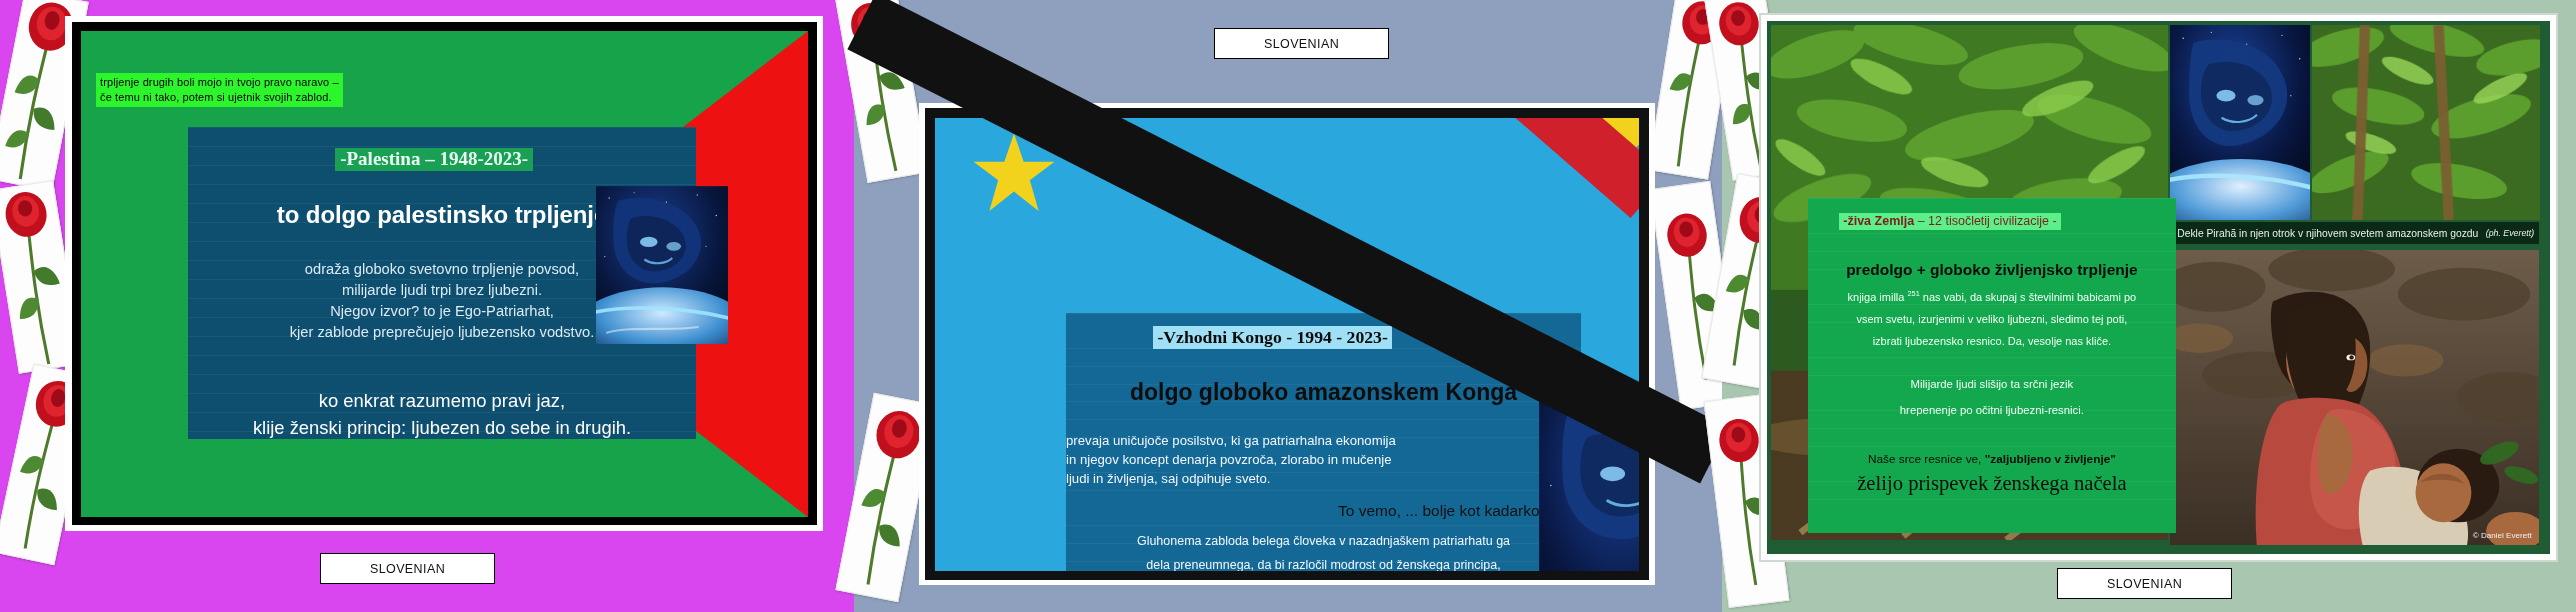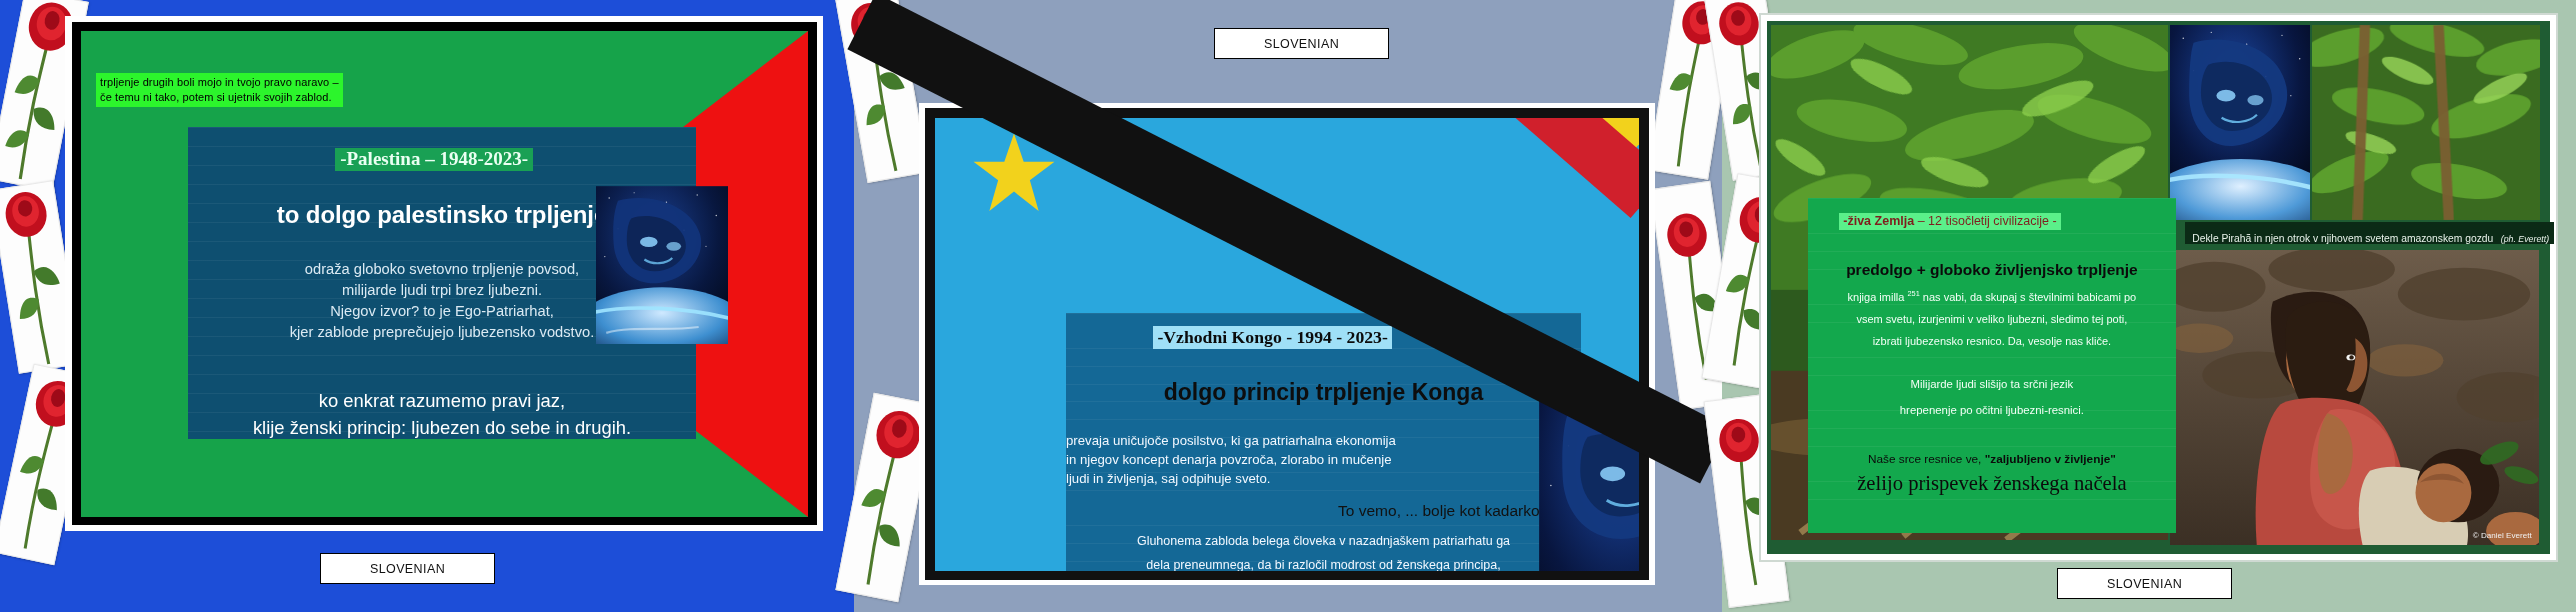--- a/index.html
+++ b/index.html
@@ -6,21 +6,21 @@
   body{font-family:"Liberation Sans",sans-serif;}
   #stage{position:relative;width:2576px;height:612px;overflow:hidden;background:#a9c6b0;}
 
   
   .rose-strip{position:absolute;background:#fdfdfd;border:0.7px solid #e7e7e7;
     box-shadow:0.7px 0.7px 2.2px rgba(0,0,0,.25);}
   .rose{position:absolute;width:100%;height:100%;}
   .rose svg{width:100%;height:100%;display:block;}
 
   
-  #panel1{position:absolute;left:0;top:0;width:854px;height:612px;background:#1d4ed8;}
+  #panel1{position:absolute;left:0;top:0;width:854px;height:612px;background:#d946ef;}
   #p1-white{position:absolute;left:65px;top:16px;width:758px;height:515px;background:#ffffff;}
   #p1-black{position:absolute;left:72px;top:22px;width:745px;height:503px;background:#000000;}
   #p1-flag{position:absolute;left:81px;top:31px;width:727px;height:486px;background:#16a34a;overflow:hidden;}
   #p1-red{position:absolute;right:0;top:0;width:0;height:0;
       border-top:243px solid transparent;border-bottom:243px solid transparent;
       border-right:316px solid #ee1111;}
   #p1-banner{position:absolute;left:14.7px;top:42px;background:#2cf52c;color:#000;
       font-size:11px;line-height:1.38;padding:1.5px 4.4px 2.2px 4.4px;white-space:pre-line;letter-spacing:0.1px;}
   #p1-box{position:absolute;left:107px;top:96px;width:508px;height:312px;
       background:#0e4f70;background-image:repeating-linear-gradient(to bottom,rgba(255,255,255,.055) 0px,rgba(255,255,255,.055) 0.7px,transparent 0.7px,transparent 19px);}
@@ -67,21 +67,21 @@
   
   #panel3{position:absolute;left:1722px;top:0;width:854px;height:612px;background:#a9c6b0;}
   #p3-outer{position:absolute;left:37px;top:13.2px;width:795px;height:545px;background:#ffffff;
       border:2.2px solid #cfd9d2;}
   #p3-inner{position:absolute;left:5.9px;top:5.9px;right:5.9px;bottom:5.9px;background:#1f5c33;}
   .p3-img{position:absolute;overflow:hidden;}
   #p3-jungleL{left:4.4px;top:4.4px;width:397px;height:515px;}
   #p3-cosmic{left:403px;top:4.4px;width:140px;height:195px;}
   #p3-jungleR{left:545px;top:4.4px;width:228px;height:195px;}
   #p3-caption{position:absolute;left:403px;top:201px;width:369px;height:22px;background:#0b2a16;
-      display:flex;align-items:flex-end;color:#e8f2ea;font-size:10.3px;padding-left:7.4px;box-sizing:border-box;margin-left:15px;}
+      display:flex;align-items:center;color:#e8f2ea;font-size:10.3px;padding-left:7.4px;box-sizing:border-box;}
   #p3-girl{left:403px;top:229px;width:369px;height:295px;}
   #p3-box{position:absolute;left:41px;top:177px;width:368px;height:335px;background:#13a84d;
       background-image:repeating-linear-gradient(to bottom,rgba(255,255,255,.06) 0px,rgba(255,255,255,.06) 0.7px,transparent 0.7px,transparent 17.7px);}
   #p3-title{position:absolute;left:31px;top:14.7px;background:#5bf08a;color:#7f1d1d;
       font-size:12.5px;padding:1.5px 4.4px;white-space:nowrap;}
   #p3-title b{font-weight:bold;}
   #p3-head{position:absolute;left:0;right:0;top:63px;text-align:center;color:#0b0b0b;
       font-size:15.5px;font-weight:bold;}
   #p3-body{position:absolute;left:10.3px;right:10.3px;top:88px;text-align:center;color:#f3fff6;
       font-size:11px;line-height:2.0;white-space:pre-line;}
@@ -269,21 +269,21 @@
 
     <div id="p2-flag">
       <div id="p2-sash"></div>
       <div id="p2-sash-red"></div>
       <svg class="congo-star" viewBox="0 0 100 100">
         <polygon points="50,4 61,36 96,36 68,57 78,92 50,70 22,92 32,57 4,36 39,36" fill="#f2d21c"></polygon>
       </svg>
 
       <div id="p2-box">
         <div id="p2-title">-Vzhodni Kongo -  1994 - 2023-</div>
-        <div id="p2-head">dolgo princip trpljenje Konga</div>
+        <div id="p2-head">dolgo globoko amazonskem Konga</div>
         <div id="p2-body1">prevaja uničujoče posilstvo, ki ga patriarhalna ekonomija
 in njegov koncept denarja povzroča, zlorabo in mučenje
 ljudi in življenja, saj odpihuje sveto.</div>
         <div id="p2-body2">To vemo, ... bolje kot kadarkoli prej!</div>
         <div id="p2-body3">Gluhonema zabloda belega človeka v nazadnjaškem patriarhatu ga
 dela preneumnega, da bi razločil modrost od ženskega principa,
 brezljubljenost nadaljuje svoje grozljivo uničenje.</div>
 
       </div>
 

